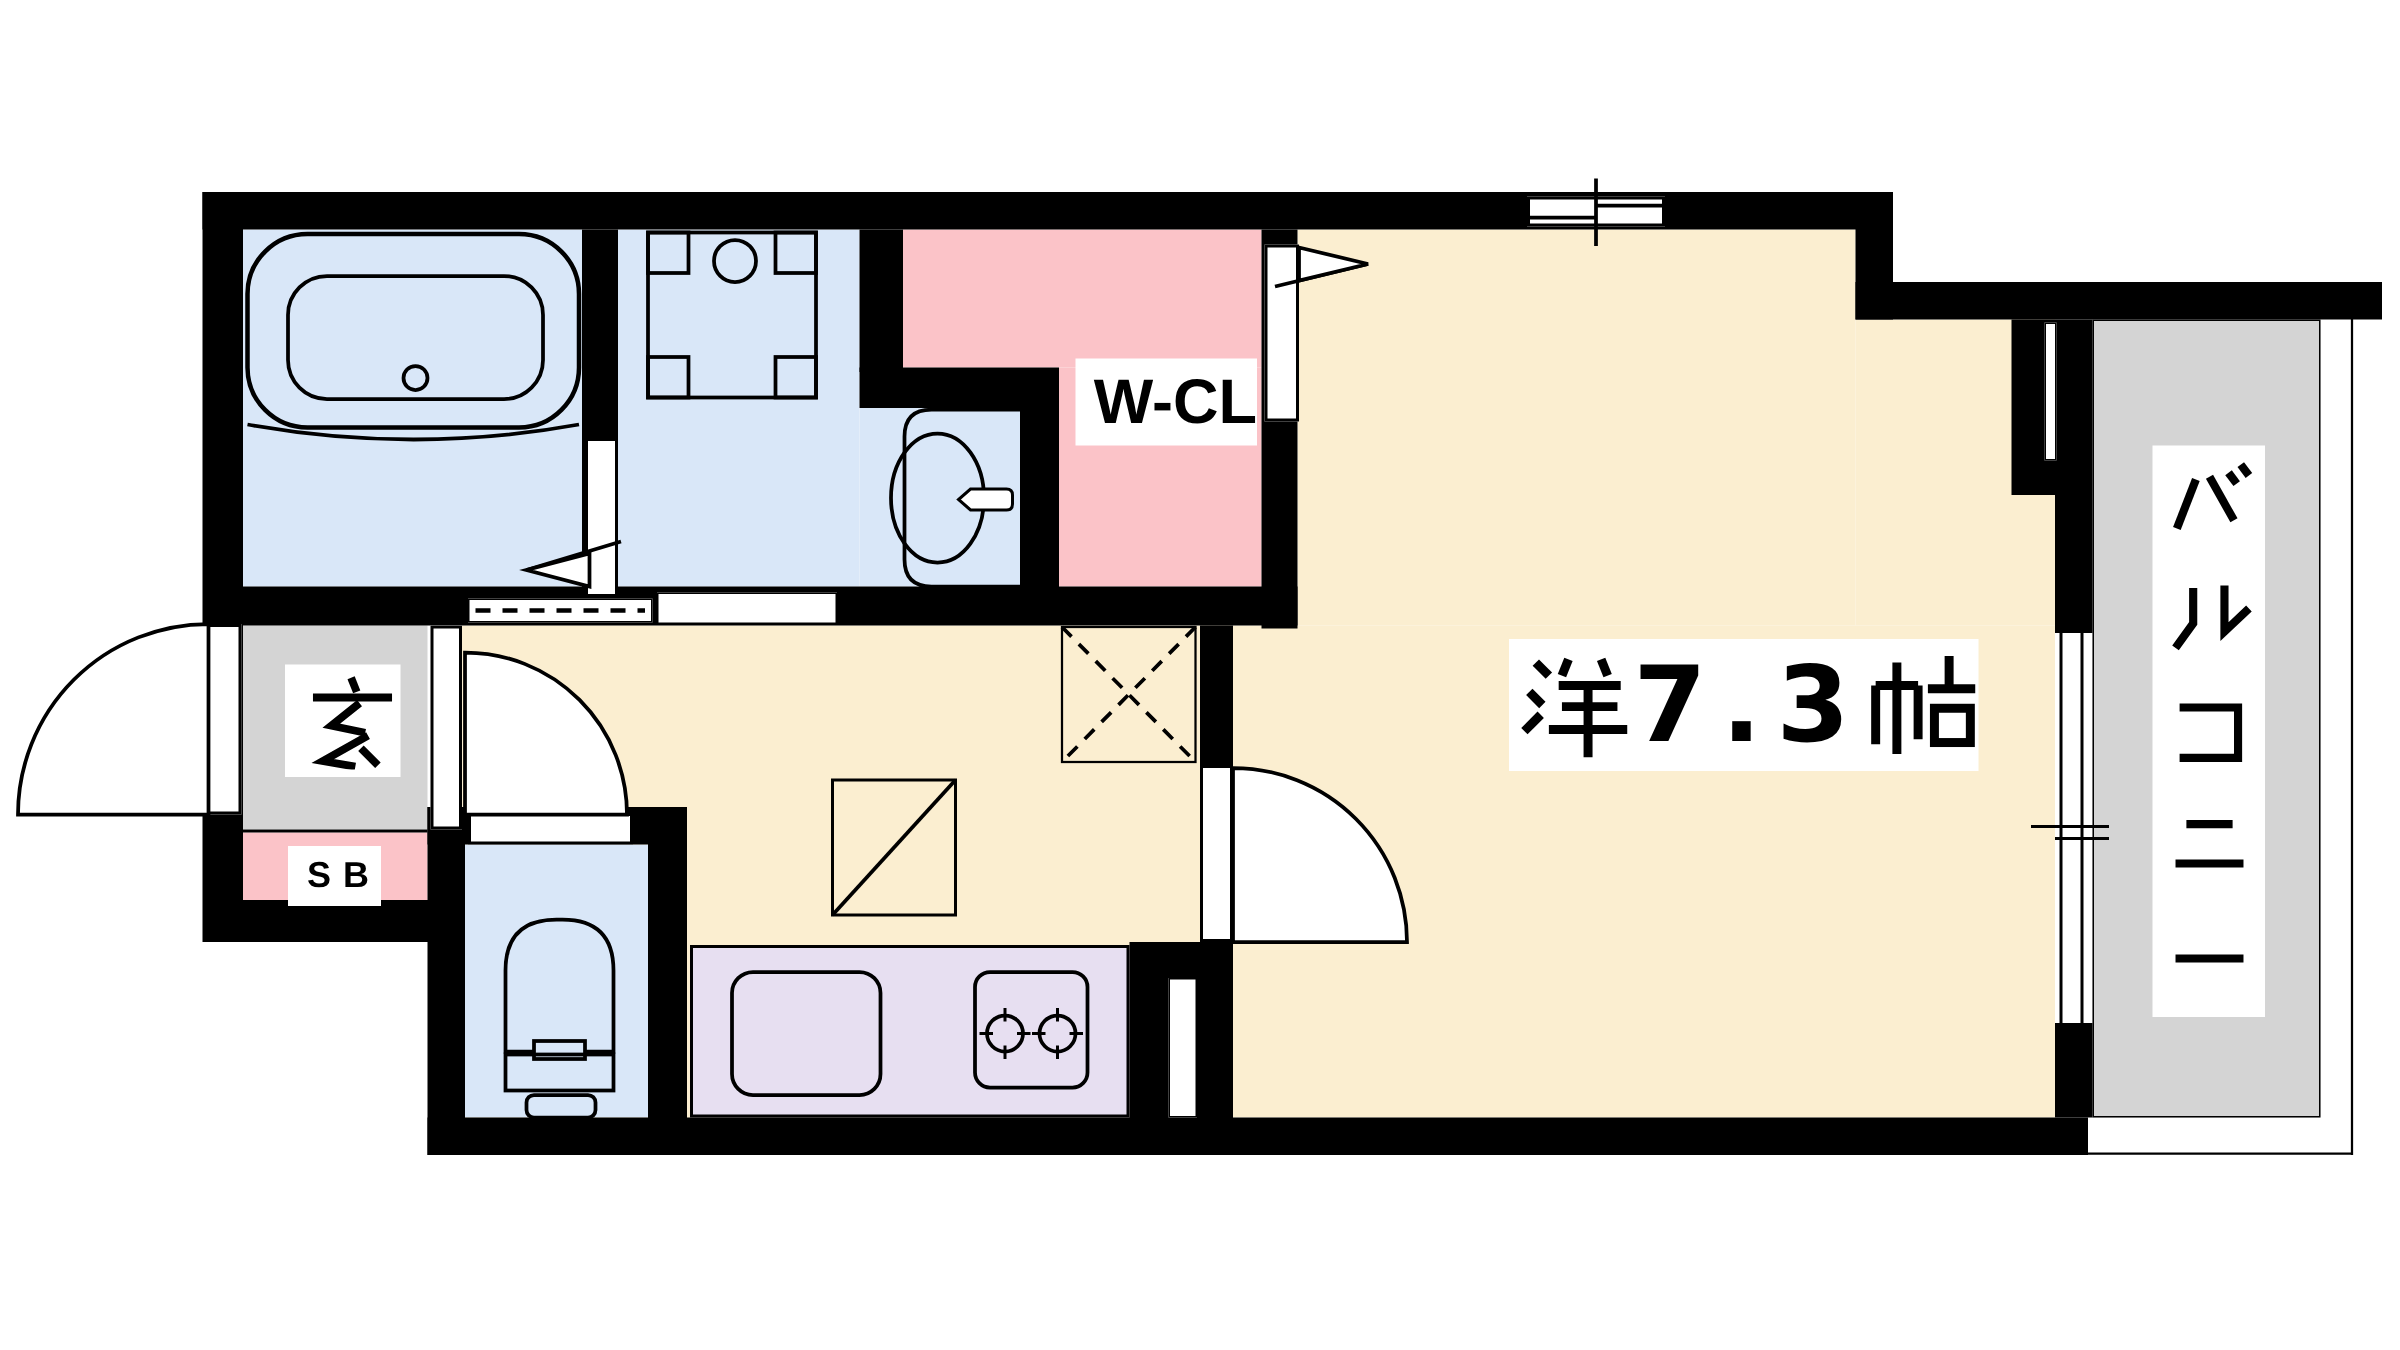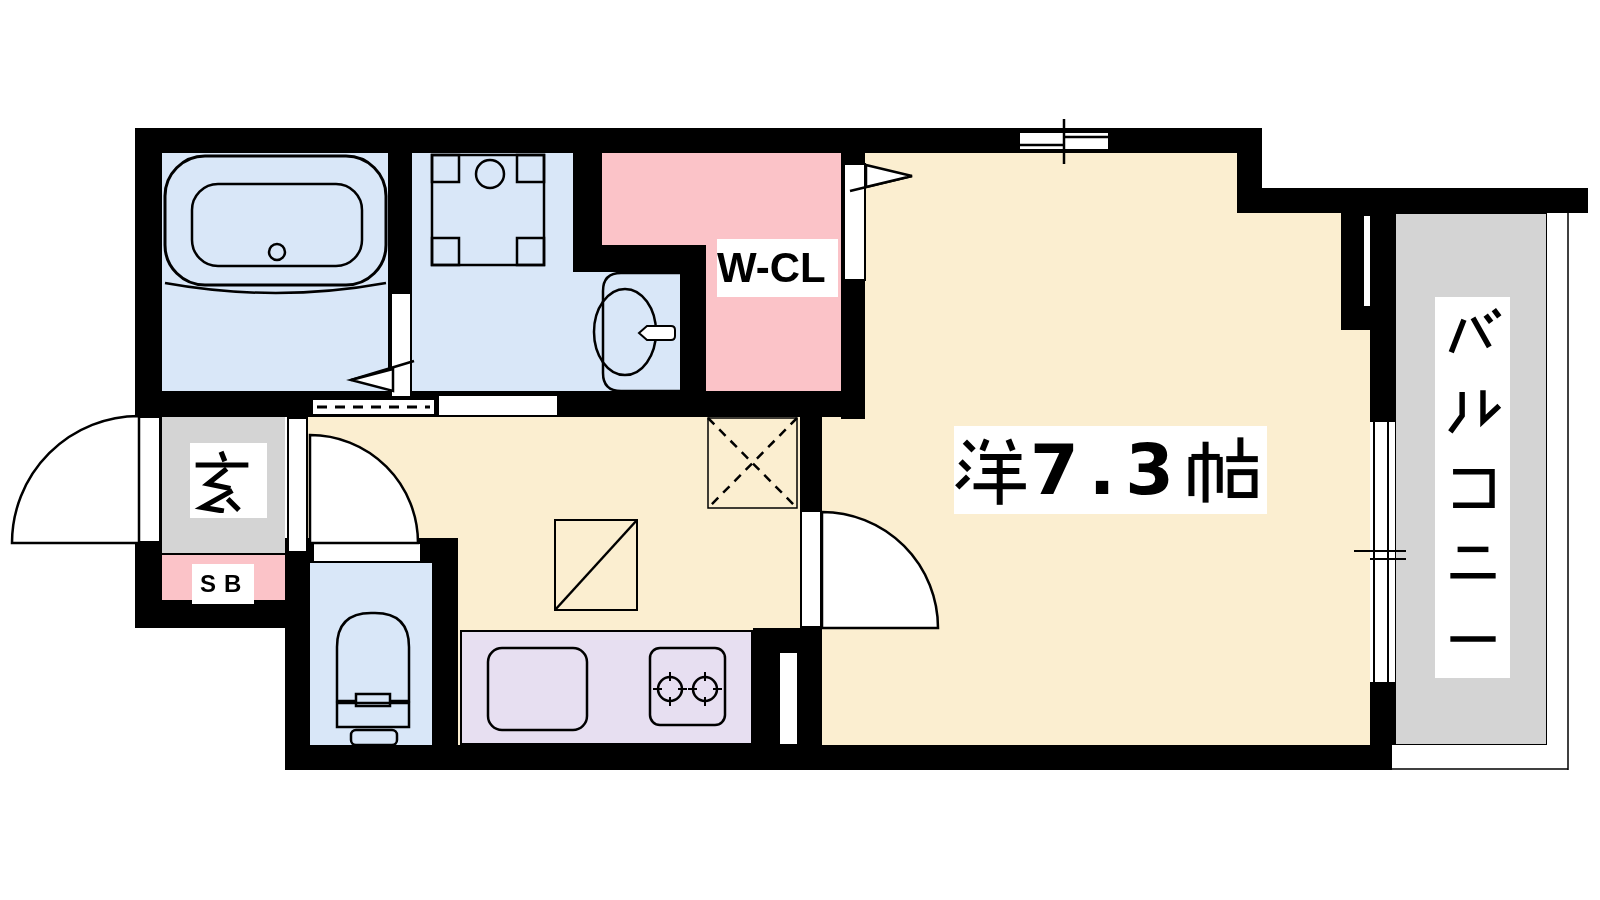--- a/index.html
+++ b/index.html
@@ -3,21 +3,21 @@
 <meta charset="utf-8">
 <style>
   html,body{margin:0;padding:0;background:#fff;}
   body{font-family:"Liberation Sans","DejaVu Sans",sans-serif;}
   #plan{position:relative;width:1600px;height:900px;background:#fff;overflow:hidden;}
   .abs{position:absolute;box-sizing:border-box;}
   .floor{position:absolute;box-sizing:border-box;}
   .wall{position:absolute;background:#000;}
   .open{position:absolute;background:#fff;border:2px solid #000;box-sizing:border-box;}
   .open.thin{border-width:1.5px;}
-  .label-box{position:absolute;background:#fff;display:flex;align-items:center;justify-content:flex-start;}
+  .label-box{position:absolute;background:#fff;display:flex;align-items:center;justify-content:flex-end;}
   .label-txt{font-weight:bold;color:#000;line-height:1;}
   .sr{position:absolute;width:1px;height:1px;overflow:hidden;clip-path:inset(50%);white-space:nowrap;}
   svg.overlay{position:absolute;left:0;top:0;pointer-events:none;}
   .glyph{display:block;}
 </style>
 </head>
 <body>
 
 <div id="plan">
 
@@ -161,21 +161,21 @@
       <line x1="1354" y1="551" x2="1406" y2="551" stroke-width="2"></line>
       <line x1="1370" y1="559" x2="1406" y2="559" stroke-width="2"></line>
     </g>
 
     <g stroke="#000" stroke-width="1.5">
       <line x1="1568" y1="211" x2="1568" y2="770"></line>
       <line x1="1392" y1="769" x2="1568" y2="769"></line>
     </g>
   </svg>
 
-  <div class="label-box" style="left:954px;top:426px;width:313px;height:88px;gap:2px">
+  <div class="label-box" style="left:1006px;top:426px;width:313px;height:88px;gap:2px">
     <svg class="glyph" viewBox="0 0 68 68" width="74" height="74" fill="none" stroke="#000" stroke-width="5.5">
       <path d="M10,8 L18,16"></path>
         <path d="M6,26 L14,34"></path>
         <path d="M3,50 L13,40"></path>
       <path d="M30,6 L26,16"></path>
         <path d="M50,6 L54,16"></path>
       <path d="M24,22 H62"></path>
         <path d="M26,35 H60"></path>
         <path d="M18,49 H66"></path>
       <path d="M42,20 V66"></path>

